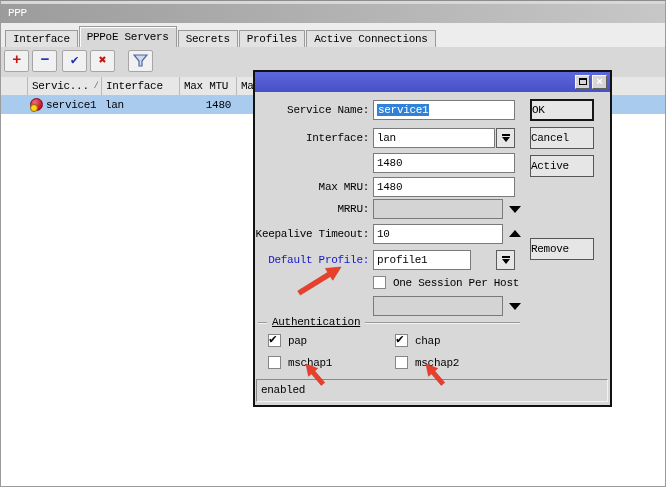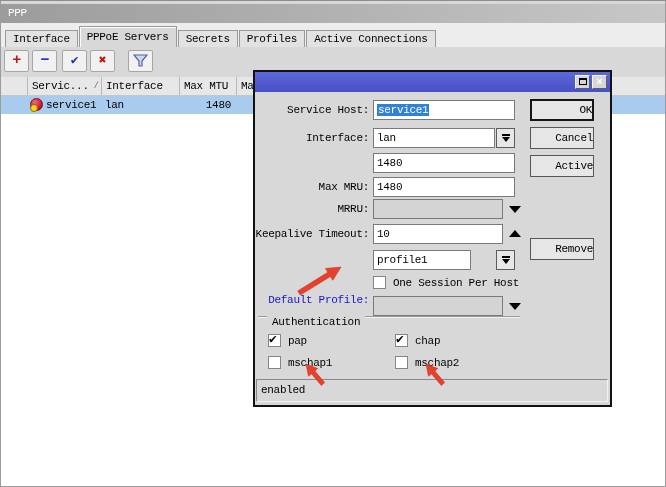--- a/index.html
+++ b/index.html
@@ -65,27 +65,27 @@
   .dd-bar { display:block; width:8px; height:2px; background:#000; margin:5px auto 0; }
   .dd-tri { display:block; width:0; height:0; border-left:4px solid transparent; border-right:4px solid transparent; border-top:5px solid #000; margin:1px auto 0; }
   .tri { position:absolute; width:0; height:0; border-left:6px solid transparent; border-right:6px solid transparent; }
   .tri.down { border-top:7px solid #000; }
   .tri.up { border-bottom:7px solid #000; }
 
   .cb { position:absolute; width:13px; height:13px; background:#fff; border:1px solid #858585; }
   .cb b { position:absolute; left:0; top:-4px; font-size:13px; font-weight:bold; letter-spacing:0; }
   .cblabel { position:absolute; height:14px; line-height:14px; white-space:nowrap; }
 
-  .legend { position:absolute; display:flex; gap:5px; }
+  .legend { position:absolute; display:flex; align-items:center; gap:5px;text-decoration:underline; }
   .hline { height:1px; background:#9a9a9a; box-shadow:0 1px 0 #f2f2f2; }
   .hline.short { width:9px; }
   .hline.long { flex:1; }
 
   .dbtn { position:absolute; left:275px; width:64px; height:22px; background:#e6e6e6;
-    border:1px solid #565656; text-align:right; line-height:20px;padding-left:13px; }
+    border:1px solid #565656; text-align:left; line-height:20px; }
   .dbtn.default { border:2px solid #161616; line-height:18px; }
 
   .statusbar { position:absolute; left:1px; top:307px; width:352px; height:23px; background:#d8d8d8;
     border:1px solid; border-color:#8a8a8a #f2f2f2 #f2f2f2 #8a8a8a; line-height:21px; padding-left:4px; }
 
   .arrows { position:absolute; inset:0; z-index:50; pointer-events:none; }
 </style>
 </head>
 <body data-name="ppp-window">
 
@@ -145,21 +145,21 @@
 </div>
 
 <div class="dialog" data-name="pppoe-service-dialog">
   <div class="dlg-title" data-name="dialog-titlebar">
     <span class="wbtn max" data-name="maximize-button">
         <span class="maxglyph" data-name="maximize-icon"></span>
       </span>
     <span class="wbtn close" data-name="close-button">×</span>
   </div>
 
-  <div class="flabel" style="top:28px" data-name="service-name-label">Service Host:</div>
+  <div class="flabel" style="top:28px" data-name="service-name-label">Service Name:</div>
   <div class="input" style="left:118px;top:28px;width:142px" data-name="service-name-input">
     <span class="sel" data-name="service-name-value">service1</span>
   </div>
 
   <div class="flabel" style="top:56px" data-name="interface-label">Interface:</div>
   <div class="input" style="left:118px;top:56px;width:122px" data-name="interface-input">lan</div>
   <div class="combo-btn" style="left:241px;top:56px" data-name="interface-dropdown-button">
     <span data-name="dropdown-icon"><span class="dd-bar"></span><span class="dd-tri"></span></span>
   </div>
 
@@ -169,21 +169,21 @@
   <div class="input" style="left:118px;top:105px;width:142px" data-name="max-mru-input">1480</div>
 
   <div class="flabel" style="top:127px" data-name="mrru-label">MRRU:</div>
   <div class="input disabled" style="left:118px;top:127px;width:130px" data-name="mrru-input"></div>
   <div class="tri down" style="left:254px;top:134px" data-name="mrru-expand-icon"></div>
 
   <div class="flabel" style="top:152px" data-name="keepalive-timeout-label">Keepalive Timeout:</div>
   <div class="input" style="left:118px;top:152px;width:130px" data-name="keepalive-timeout-input">10</div>
   <div class="tri up" style="left:254px;top:158px" data-name="keepalive-collapse-icon"></div>
 
-  <div class="flabel" style="top: 178px; color: rgb(21, 21, 200); margin-top: 40px;" data-name="default-profile-label">Default Profile:</div>
+  <div class="flabel" style="top: 178px; color: rgb(21, 21, 200);" data-name="default-profile-label">Default Profile:</div>
   <div class="input" style="left:118px;top:178px;width:98px" data-name="default-profile-input">profile1</div>
   <div class="combo-btn" style="left:241px;top:178px" data-name="default-profile-dropdown-button">
     <span data-name="dropdown-icon"><span class="dd-bar"></span><span class="dd-tri"></span></span>
   </div>
   <style>.flabel[data-name="default-profile-label"]{position:absolute;left:0;top:178px;width:114px;height:20px;line-height:20px;text-align:right;white-space:nowrap;}</style>
 
   <div class="cb" style="left:118px;top:204px" data-name="one-session-per-host-checkbox">
       <b data-name="checkbox-mark"></b>
     </div>
   <div class="cblabel" style="left:138px;top:204px" data-name="one-session-per-host-label">One Session Per Host</div>

